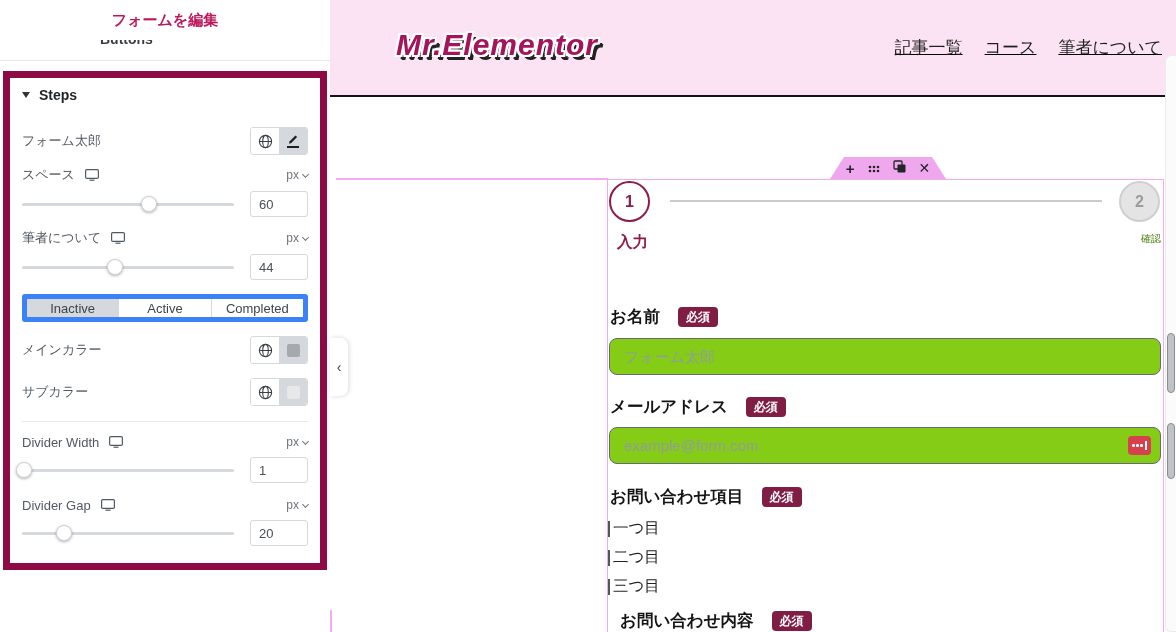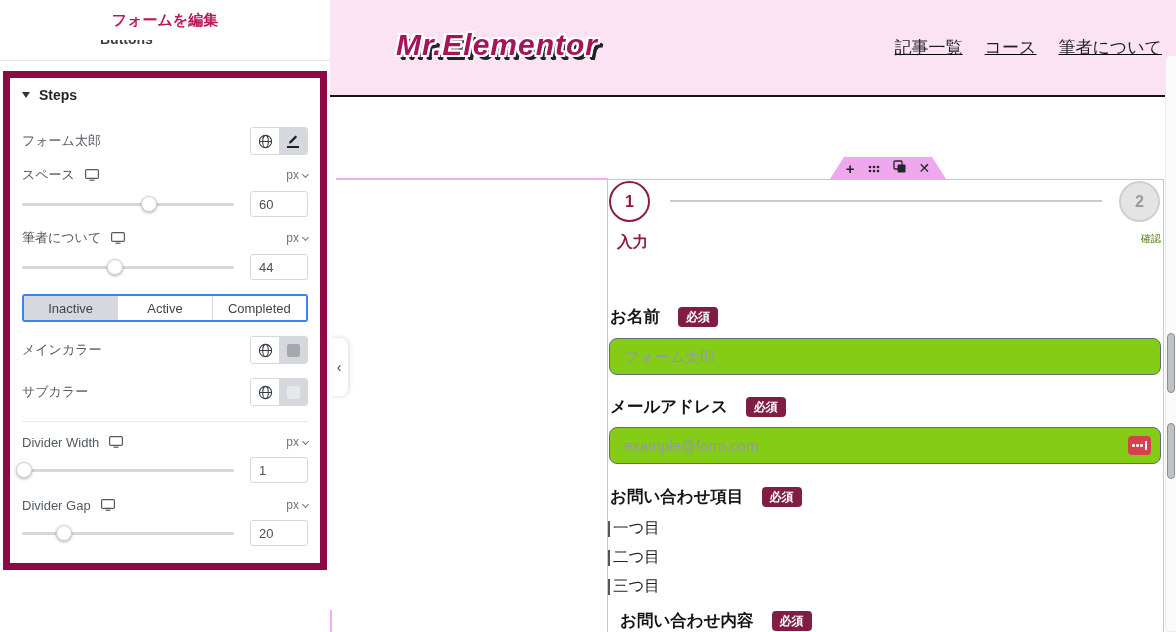--- a/index.html
+++ b/index.html
@@ -31,21 +31,21 @@
   .slider .thumb { position:absolute; top:0; width:16px; height:16px; border-radius:50%; background:#fff;
     border:1px solid #cfd2d6; box-shadow:0 1px 3px rgba(0,0,0,.3); margin-left:-8px; }
   .num-input { width:58px; height:26px; border:1px solid #d5d8dc; border-radius:3px; padding:0 0 0 8px;
     font-size:13px; color:#495157; font-family:inherit; }
   .btn-group { display:flex; height:28px; border:1px solid #d5d8dc; border-radius:3px; overflow:hidden; margin-left:auto; }
   .btn-cell { width:28px; display:flex; flex-direction:column; align-items:center; justify-content:center; background:#fff; }
   .btn-cell.active { background:#d5d8dc; }
   .pencil-underline { width:12px; height:2px; background:#1d2124; margin-top:1px; }
   .swatch { width:13px; height:13px; border-radius:2px; }
   .state-tabs { position:absolute; left:12px; right:12px; display:flex; height:28px;
-    border:2px solid #3b82f6; border-radius:3px; overflow:hidden; }
+    border:5px solid #3b82f6; border-radius:3px; overflow:hidden; }
   .state-tab { flex:1; display:flex; align-items:center; justify-content:center; font-size:13px; color:#3f444b; background:#fff; }
   .state-tab + .state-tab { border-left:1px solid #d5d8dc; }
   .state-tab.active { background:#d5d8dc; }
   .hr { position:absolute; left:12px; right:12px; border-top:1px solid #e6e9ec; }
 
   .collapse-tab { position:absolute; left:330px; top:338px; width:18px; height:58px; background:#fff;
     border-radius:0 8px 8px 0; box-shadow:1px 0 5px rgba(0,0,0,.15); z-index:8;
     display:flex; align-items:center; justify-content:center; font-size:14px; color:#444; }
 
   

